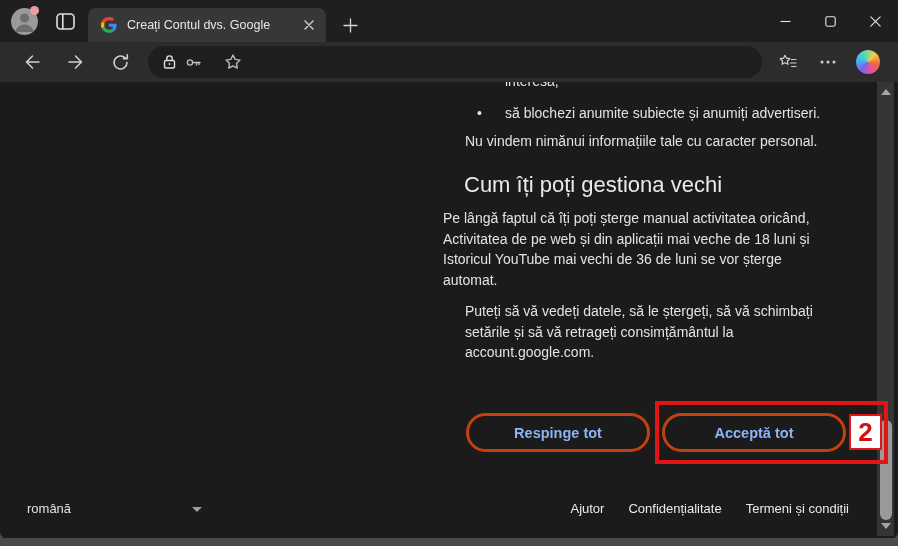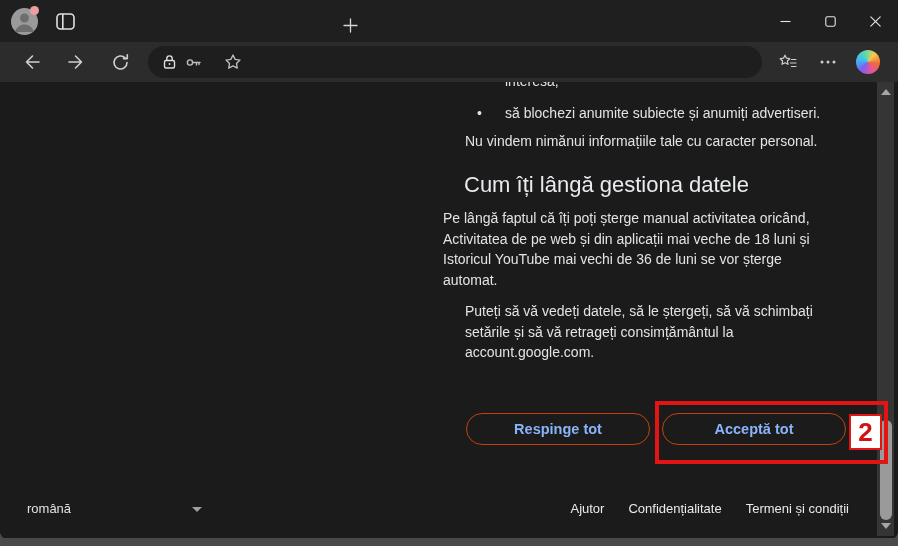--- a/index.html
+++ b/index.html
@@ -35,21 +35,21 @@
   .page { position:absolute; left:0; top:82px; width:898px; height:457px; background:#1b1b1b; overflow:hidden; }
   .body-text { font-size:14px; color:#e3e3e3; line-height:20.5px; }
   .prewrap { white-space:pre-line; }
   .clipped-line { position:absolute; left:505px; top:-11px; }
   .bullet-dot { position:absolute; left:477px; top:21px; }
   .bullet-text { position:absolute; left:505px; top:21px; }
   .no-sell { position:absolute; left:465px; top:49px; }
   .heading { position:absolute; left:464px; top:90px; font-size:22px; color:#e8eaed; font-weight:400; }
   .para1 { position:absolute; left:443px; top:126px; width:410px; }
   .para2 { position:absolute; left:465px; top:219px; width:410px; }
-  .pill-button { position:absolute; top:331px; width:184px; height:32px; border:1px solid #c2410c; border-radius:20px; background:transparent; color:#8ab4f8; font-family:"Liberation Sans", sans-serif; font-size:14.5px; font-weight:600; display:flex; align-items:center; justify-content:center; cursor:pointer; }
+  .pill-button { position:absolute; top:331px; width:184px; height:39px; border:3px solid #c2410c; border-radius:20px; background:transparent; color:#8ab4f8; font-family:"Liberation Sans", sans-serif; font-size:14.5px; font-weight:600; display:flex; align-items:center; justify-content:center; cursor:pointer; }
   .btn-reject { left:466px; }
   .btn-accept { left:662px; }
 
   
   .annot-rect { position:absolute; left:655px; top:319px; width:233px; height:63px; border:4px solid #e21414; z-index:12; }
   .annot-label { position:absolute; left:849px; top:332px; width:33px; height:36px; background:#ffffff; border:2px solid #e21414; color:#d01212; font-size:26px; font-weight:bold; display:flex; align-items:center; justify-content:center; z-index:13; }
 
   
   .lang-select { position:absolute; left:27px; top:419px; font-size:13px; color:#dfe1e5; cursor:pointer; }
   .lang-caret { position:absolute; left:192px; top:425px; width:0; height:0; border-left:5px solid transparent; border-right:5px solid transparent; border-top:5px solid #9aa0a6; }
@@ -74,20 +74,34 @@
         <path d="M4 24c1.5-5 5.5-7.5 9.5-7.5S21.5 19 23 24z" fill="#6e6e6e"></path>
       </svg>
     </div>
     <div class="avatar-badge"></div>
     <div class="workspaces">
       <svg width="19" height="17" viewBox="0 0 19 17">
         <rect x="1" y="1" width="17" height="15" rx="3.5" fill="none" stroke="#e0e0e0" stroke-width="1.6"></rect>
         <line x1="6.8" y1="1" x2="6.8" y2="16" stroke="#e0e0e0" stroke-width="1.6"></line>
       </svg>
     </div>
+    <div class="tab">
+      <svg width="16" height="16" viewBox="0 0 48 48">
+        <path fill="#EA4335" d="M24 9.5c3.54 0 6.71 1.22 9.21 3.6l6.85-6.85C35.9 2.38 30.47 0 24 0 14.62 0 6.51 5.38 2.56 13.22l7.98 6.19C12.43 13.72 17.74 9.5 24 9.5z"></path>
+        <path fill="#4285F4" d="M46.98 24.55c0-1.57-.15-3.09-.38-4.55H24v9.02h12.94c-.58 2.96-2.26 5.48-4.78 7.18l7.73 6c4.51-4.18 7.09-10.36 7.09-17.65z"></path>
+        <path fill="#FBBC05" d="M10.53 28.59c-.48-1.45-.76-2.99-.76-4.59s.27-3.14.76-4.59l-7.98-6.19C.92 16.46 0 20.12 0 24c0 3.88.92 7.54 2.56 10.78l7.97-6.19z"></path>
+        <path fill="#34A853" d="M24 48c6.48 0 11.93-2.13 15.89-5.81l-7.73-6c-2.15 1.45-4.92 2.3-8.16 2.3-6.26 0-11.57-4.22-13.47-9.91l-7.98 6.19C6.51 42.62 14.62 48 24 48z"></path>
+      </svg>
+      <span class="tab-title">Creați Contul dvs. Google</span>
+      <span class="tab-close">
+        <svg width="10" height="10" viewBox="0 0 10 10">
+            <path d="M1 1l8 8M9 1l-8 8" stroke="#d6d6d6" stroke-width="1.3" stroke-linecap="round"></path>
+          </svg>
+      </span>
+    </div>
     <div class="newtab">
       <svg width="15" height="15" viewBox="0 0 15 15">
           <path d="M7.5 1v13M1 7.5h13" stroke="#d6d6d6" stroke-width="1.3" stroke-linecap="round"></path>
         </svg>
     </div>
     <div class="caption">
       <div class="cap-btn">
         <svg width="11" height="11" viewBox="0 0 11 11">
             <line x1="0.5" y1="5.5" x2="10.5" y2="5.5" stroke="#e6e6e6" stroke-width="1.1"></line>
           </svg>
@@ -154,21 +168,21 @@
     <div class="tb-icon-btn">
         <div class="copilot"></div>
       </div>
   </div>
 
   <div class="page">
     <div class="body-text clipped-line">interesa,</div>
     <div class="body-text bullet-dot">•</div>
     <div class="body-text bullet-text">să blochezi anumite subiecte și anumiți advertiseri.</div>
     <div class="body-text no-sell">Nu vindem nimănui informațiile tale cu caracter personal.</div>
-    <div class="heading">Cum îți lângă gestiona datele</div>
+    <div class="heading">Cum îți poți gestiona vechi</div>
     <div class="body-text prewrap para1">Pe lângă faptul că îți poți șterge manual activitatea oricând,
 Activitatea de pe web și din aplicații mai veche de 18 luni și
 Istoricul YouTube mai vechi de 36 de luni se vor șterge
 automat.</div>
     <div class="body-text prewrap para2">Puteți să vă vedeți datele, să le ștergeți, să vă schimbați
 setările și să vă retrageți consimțământul la
 account.google.com.</div>
 
     <button class="pill-button btn-reject">Respinge tot</button>
     <button class="pill-button btn-accept">Acceptă tot</button>

